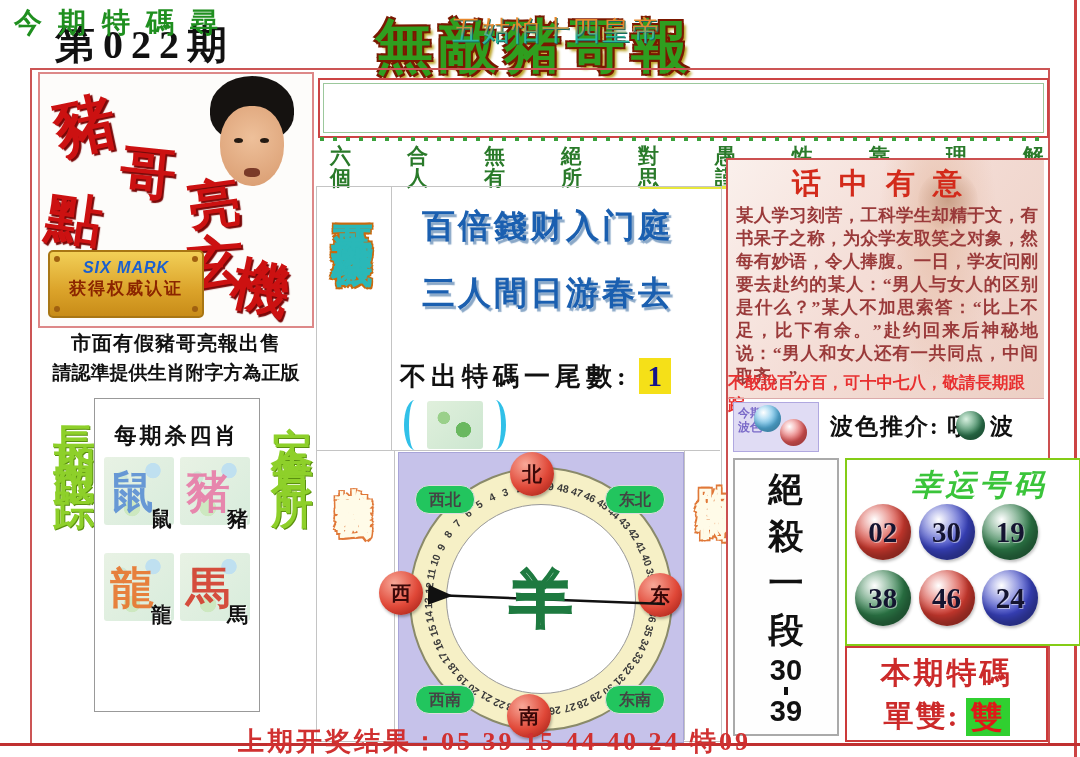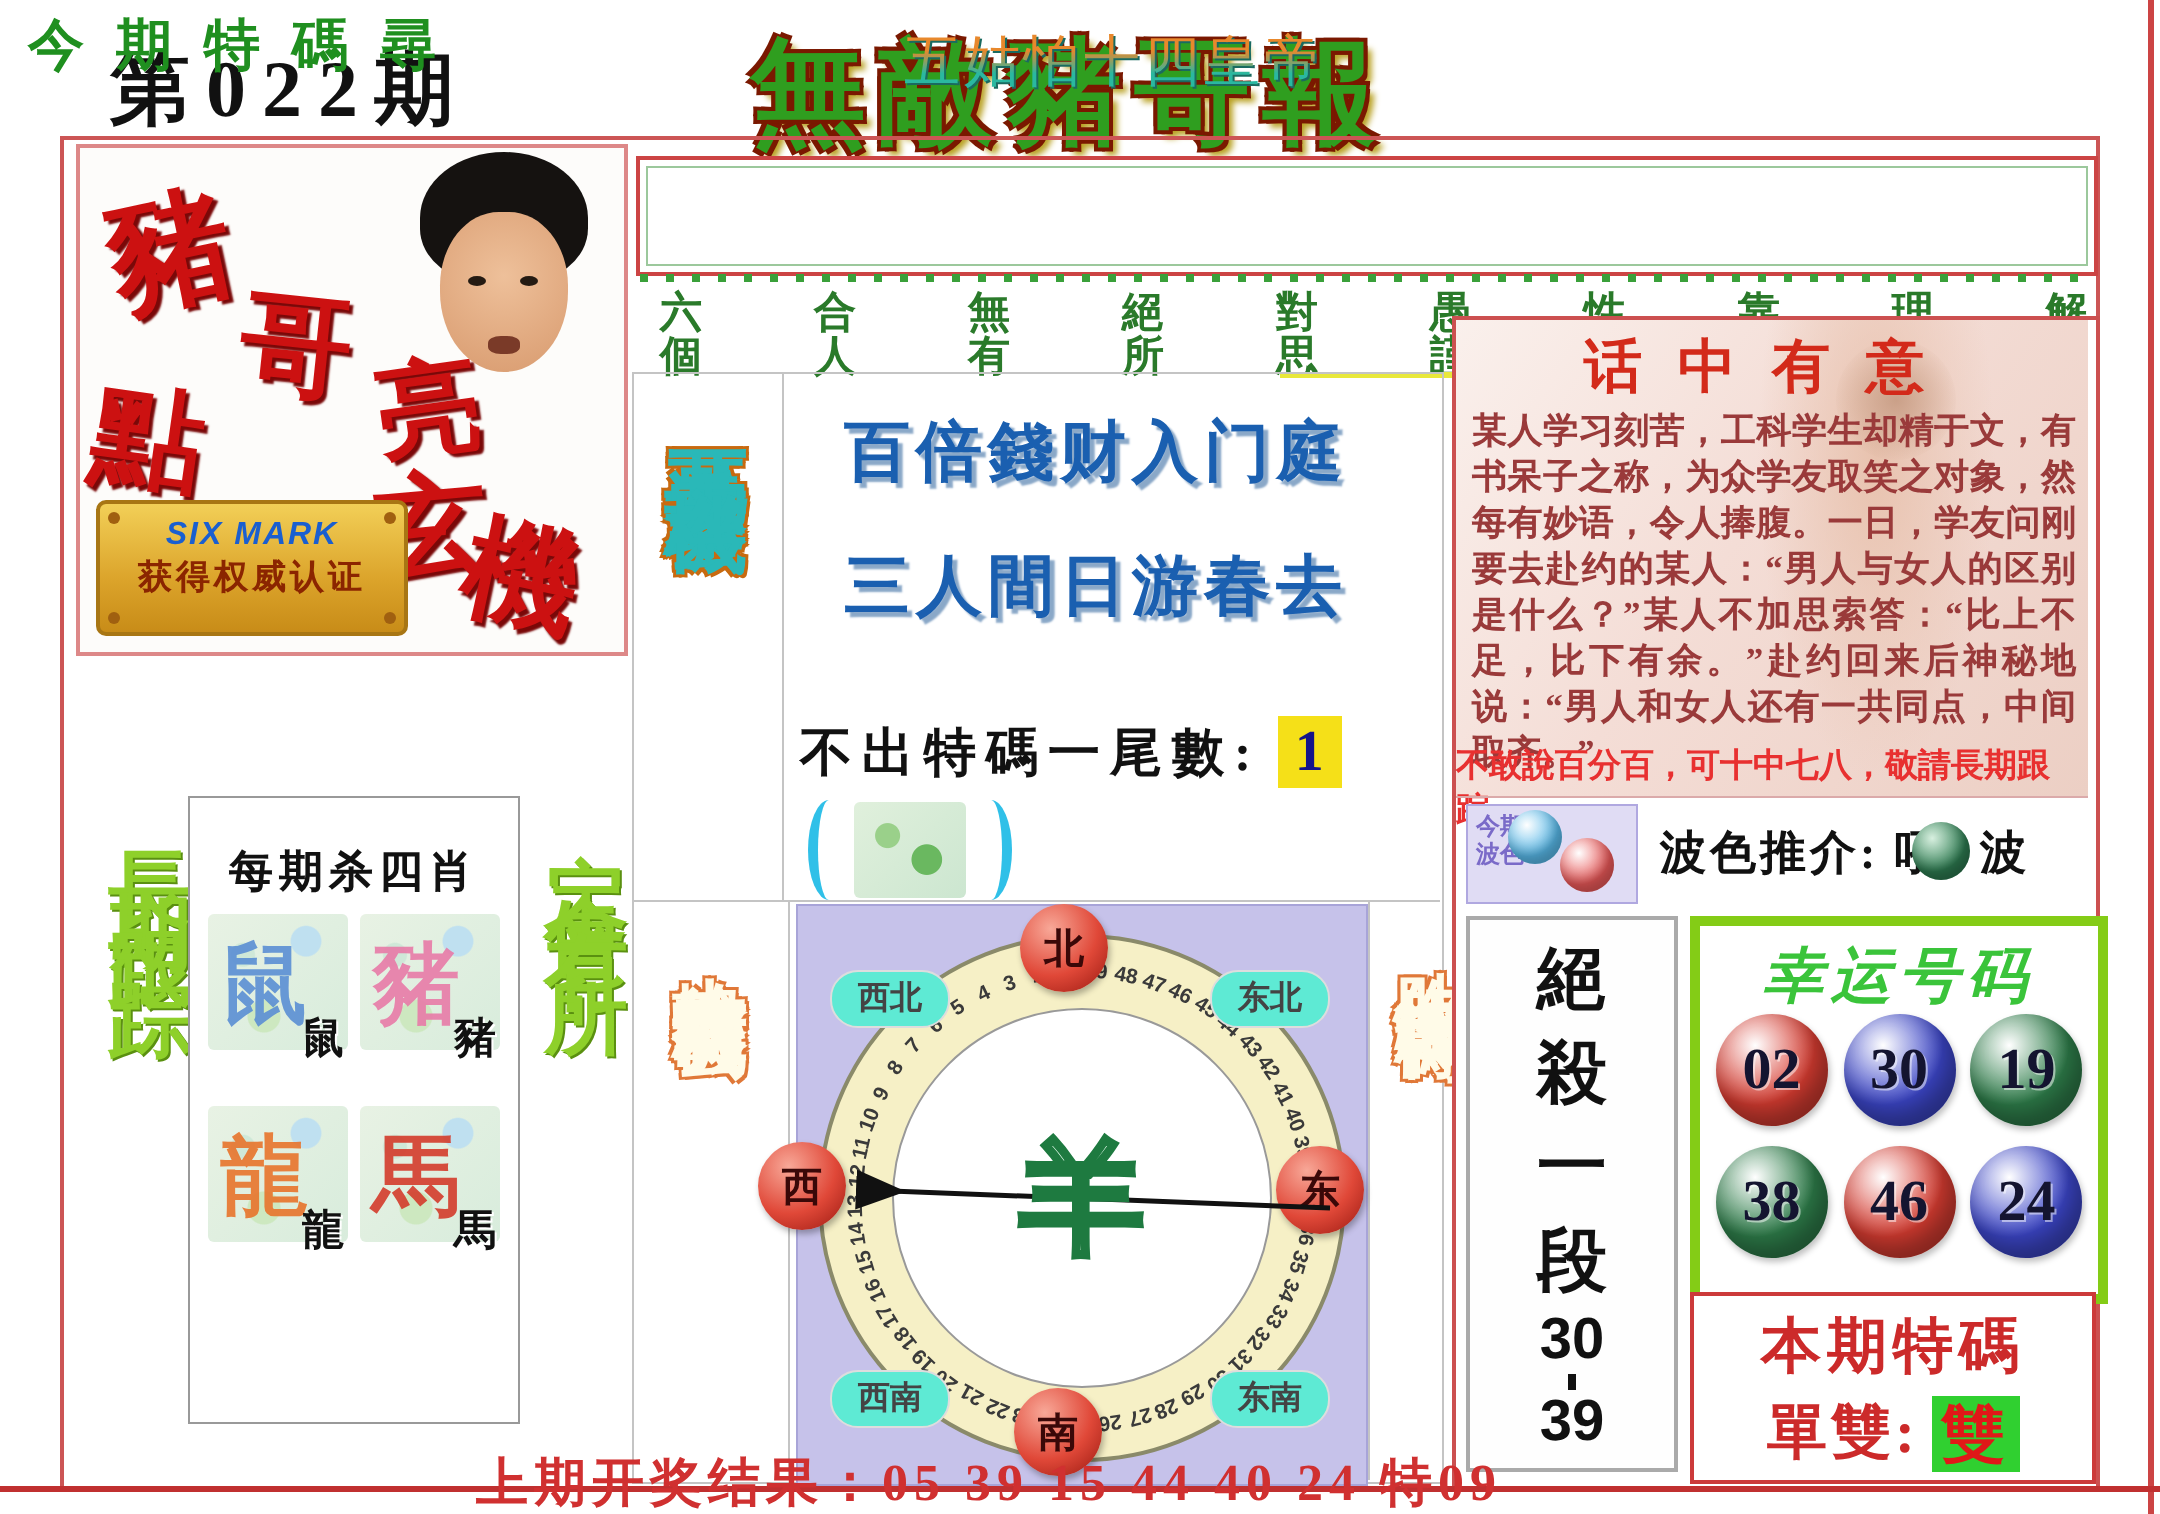--- a/index.html
+++ b/index.html
@@ -109,21 +109,21 @@
   #ring{position:absolute;left:10px;top:14px;width:264px;height:264px;border-radius:50%;
     background:#f6f0c6;border:2px solid #8a8a6a;box-sizing:border-box;}
   #ring-inner{position:absolute;left:47px;top:51px;width:190px;height:190px;border-radius:50%;
     background:#fff;border:1px solid #999;box-sizing:border-box;}
   .ring-num{position:absolute;font-family:"Liberation Sans",sans-serif;
     font-size:10.5px;font-weight:bold;color:#3a3a3a;}
   .dir-ball{position:absolute;width:44px;height:44px;border-radius:50%;
     background:radial-gradient(circle at 35% 28%,#f8a898,#e04838 55%,#981810);
     color:#3a0808;font-size:20px;font-weight:bold;display:flex;align-items:center;justify-content:center;
     box-shadow:1px 2px 3px rgba(0,0,0,.3);}
-  .corner{position:absolute;width:58px;height:27px;border-radius:14px;background:#5eead4;
+  .corner{position:absolute;width:58px;height:27px;border-radius:14px;background:#22c55e;
     border:1px solid #ddd;font-size:16px;font-weight:bold;color:#444;text-align:center;line-height:27px;}
   #wheel-center{position:absolute;left:142px;top:146px;transform:translate(-50%,-50%);
     font-size:62px;font-weight:bold;color:#eafff0;-webkit-text-stroke:2.5px #1e7a40;
     text-shadow:0 0 1px #1e7a40;}
   .vorange{writing-mode:vertical-lr;text-orientation:upright;font-weight:bold;color:#fffbe8;
     text-shadow:1.5px 1.5px 0 #e07838,-1.5px -1.5px 0 #e07838,1.5px -1.5px 0 #e07838,-1.5px 1.5px 0 #e07838;}
   #vbig-l{left:328px;top:458px;height:282px;font-size:38px;letter-spacing:2px;}
   #vbig-r{left:690px;top:458px;height:282px;font-size:34px;letter-spacing:4px;}
 
   
@@ -149,21 +149,21 @@
   #wave-green{position:absolute;left:228px;top:12px;width:29px;height:29px;border-radius:50%;
     box-shadow:inset -3px -5px 7px rgba(0,0,0,.35);}
   #wave-suffix{position:absolute;left:262px;top:12px;font-size:23px;font-weight:bold;color:#111;}
 
   #killseg{left:5px;top:298px;width:106px;height:278px;border:2px solid #aaa;background:#fefefe;
     display:flex;flex-direction:column;align-items:center;justify-content:space-evenly;padding:6px 0;box-sizing:border-box;}
   #killseg .c{font-size:35px;font-weight:bold;color:#111;}
   #killseg .n{font-size:29px;font-weight:bold;color:#111;font-family:"Liberation Sans",sans-serif;}
   #killseg .dash{width:4px;height:26px;background:#111;}
 
-  #lucky{left:117px;top:298px;width:199px;height:184px;border:5px solid #84cc16;background:#fff;}
+  #lucky{left:117px;top:298px;width:199px;height:184px;border:2px solid #84cc16;background:#fff;padding-left:33px;}
   #lucky-title{width:100%;text-align:center;margin-top:5px;font-size:30px;font-weight:bold;font-style:italic;
     color:#3ac43a;letter-spacing:4px;}
   #lucky-balls{position:absolute;left:0;top:44px;width:199px;display:flex;flex-wrap:wrap;
     justify-content:space-evenly;row-gap:10px;}
   .lucky-ball{width:56px;height:56px;border-radius:50%;display:flex;align-items:center;justify-content:center;
     box-shadow:inset -5px -8px 12px rgba(0,0,0,.38),1px 2px 3px rgba(0,0,0,.25);}
   .lucky-ball span{font-size:29px;font-weight:bold;color:#141430;text-shadow:1px 1px 0 rgba(255,255,255,.5);}
 
   #special{left:117px;top:486px;width:199px;height:92px;border:2px solid #cc3a3a;background:#fff;text-align:center;}
   #special .l1{margin-top:5px;font-size:30px;font-weight:bold;color:#cc2a2a;letter-spacing:3px;}
@@ -203,20 +203,24 @@
       <div class="mouth"></div>
     </div>
     <div class="abs" id="plaque">
       <div class="brand">SIX MARK</div>
       <div class="cert">获得权威认证</div>
       <i style="left:4px;top:4px;"></i>
         <i style="right:4px;top:4px;"></i>
       <i style="left:4px;bottom:4px;"></i>
         <i style="right:4px;bottom:4px;"></i>
     </div>
+  </div>
+  <div class="abs" id="notice">
+    <div class="n1">市面有假豬哥亮報出售</div>
+    <div class="n2">請認準提供生肖附字方為正版</div>
   </div>
   <div class="abs vgreen" id="vgreen-l">長期跟踪</div>
   <div class="abs vgreen" id="vgreen-r">定會有所</div>
   <div class="abs" id="kill4-box">
     <div id="kill4-title">每期杀四肖</div>
     <div id="stamps">
         <div class="stamp">
           <div class="art"></div>
           <div class="glyph" style="color: rgb(91, 143, 212);">鼠</div>
           <div class="lbl">鼠</div>

